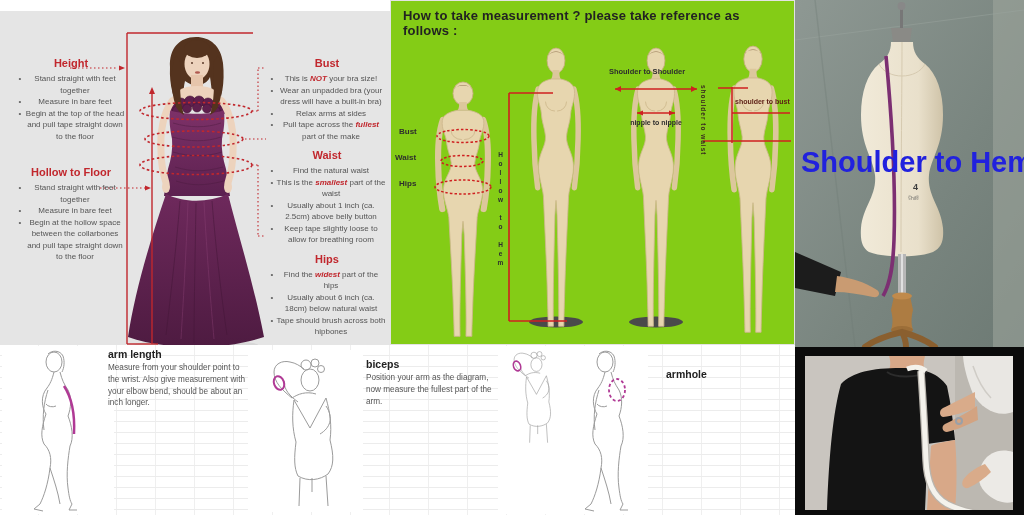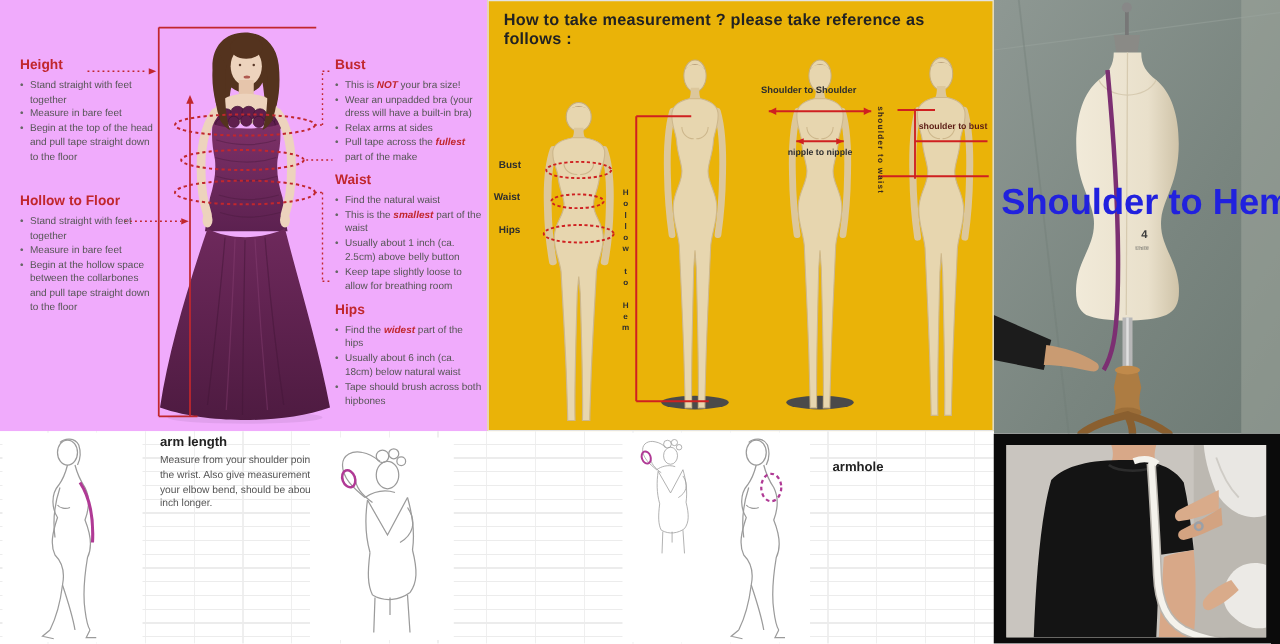--- a/index.html
+++ b/index.html
@@ -8,21 +8,21 @@
          font-family:"Liberation Sans",sans-serif;color:#555;}
   .abs{position:absolute;}
   
   .g-head{font-size:11px;font-weight:bold;color:#c1272d;margin:0 0 4px 0;}
   .bullet{display:flex;font-size:8px;line-height:11.5px;color:#555;}
   .bdot{width:8px;flex:0 0 8px;color:#666;}
   .btxt{flex:1;}
   .em{color:#c1272d;font-weight:bold;font-style:italic;}
   .gsec{margin-bottom:10px;}
   
-  #middle{border:1px solid #e3e3e3;background:#eab308;}
+  #middle{border:1px solid #e3e3e3;background:#84cc16;}
   .m-title{font-size:13px;font-weight:600;color:#222;letter-spacing:.2px;}
   .m-lab{font-size:8px;font-weight:bold;color:#2e2e2e;white-space:nowrap;}
   .m-lab-sm{font-size:7px;font-weight:bold;color:#2e2e2e;white-space:nowrap;text-align:center;}
   .vtext{writing-mode:vertical-rl;text-orientation:upright;font-size:6.5px;font-weight:bold;
          color:#2e2e2e;letter-spacing:2px;line-height:10px;}
   .rot90{transform:rotate(90deg);transform-origin:0 0;white-space:nowrap;font-size:6.5px;
          font-weight:bold;color:#3a2a20;letter-spacing:1px;}
   
   .blue-caption{font-size:29px;font-weight:bold;color:#2121de;white-space:nowrap;
                 letter-spacing:0px;}
@@ -35,21 +35,21 @@
   .b-body{font-size:8.2px;line-height:11.8px;color:#555;}
   .sketchbox{background:#ffffff;}
   
   #photo2{background:#0b0b0b;}
 </style>
 </head>
 <body>
 
 <div id="stage">
 
-  <div class="abs" id="leftpanel" style="left:0;top:0;width:390px;height:345px;background:#f0abfc;">
+  <div class="abs" id="leftpanel" style="left:0;top:11px;width:390px;height:345px;background:#e5e5e5;text-align:center;">
 
     <svg class="abs" style="left:0;top:0;" width="390" height="345" viewBox="0 0 390 345">
       <defs>
         <linearGradient id="gBod" x1="0" y1="0" x2="0" y2="1">
           <stop offset="0" stop-color="#7d3168"></stop>
             <stop offset="1" stop-color="#5c2150"></stop>
         </linearGradient>
         <linearGradient id="gSkirt" x1="0" y1="0" x2="0" y2="1">
           <stop offset="0" stop-color="#6e295c"></stop>
             <stop offset="1" stop-color="#4e1b41"></stop>
@@ -352,21 +352,21 @@
           <path d="M44,58 a7,5 0 0 0 10,2"></path>
           <path d="M46,44 C42,56 40,70 42,84"></path>
           <path d="M48,122 C52,134 56,146 58,158"></path>
           <path d="M38,158 l-6,5 l9,2 M70,158 l-3,6 l8,0"></path>
         </g>
       </defs>
       <use href="#figA"></use>
       <path d="M62,40 C70,52 73,68 72,88" stroke="#b03a95" stroke-width="2.5" fill="none"></path>
     </svg>
 
-    <div class="abs" style="left:128px;top:3px;width:138px;">
+    <div class="abs" style="left:108px;top:3px;width:138px;">
       <div class="b-head">arm length</div>
       <div class="b-body">Measure from your shoulder point to the wrist. Also give measurement with your elbow bend, should be about an inch longer.</div>
     </div>
 
     <svg class="abs sketchbox" style="left:248px;top:5px;" width="115" height="162" viewBox="0 0 115 162">
       <defs>
         <g id="figB" stroke="#9b9b9b" stroke-width="1" fill="none">
           <ellipse cx="62" cy="30" rx="9" ry="11"></ellipse>
           <circle cx="58" cy="15" r="5"></circle>
             <circle cx="67" cy="13" r="4"></circle>
@@ -379,20 +379,24 @@
           <path d="M48,92 C46,108 46,118 50,126 M82,90 C86,106 86,116 80,124"></path>
           <path d="M50,126 C60,132 72,130 80,124"></path>
           <path d="M64,128 L64,142 M52,128 L51,156 M78,126 L80,156"></path>
           <path d="M78,56 C86,68 82,78 72,84"></path>
         </g>
       </defs>
       <use href="#figB"></use>
       <ellipse cx="31" cy="33" rx="5" ry="7" stroke="#b03a95" stroke-width="2" fill="none" transform="rotate(-20 31 33)"></ellipse>
     </svg>
 
+    <div class="abs" style="left:366px;top:13px;width:138px;">
+      <div class="b-head">biceps</div>
+      <div class="b-body">Position your arm as the diagram, now measure the fullest part of the arm.</div>
+    </div>
 
     <svg class="abs sketchbox" style="left:498px;top:1px;" width="150" height="168" viewBox="0 0 150 168">
       <use href="#figB" transform="scale(0.62)"></use>
       <ellipse cx="19" cy="20" rx="3.5" ry="5" stroke="#b03a95" stroke-width="1.6" fill="none" transform="rotate(-20 19 20)"></ellipse>
       <use href="#figA" transform="translate(55,0)"></use>
       <ellipse cx="119" cy="44" rx="8" ry="11" stroke="#b03a95" stroke-width="1.8" fill="none" stroke-dasharray="3,2.5"></ellipse>
     </svg>
 
     <div class="abs" style="left:666px;top:23px;width:126px;">
       <div class="b-head">armhole</div>

